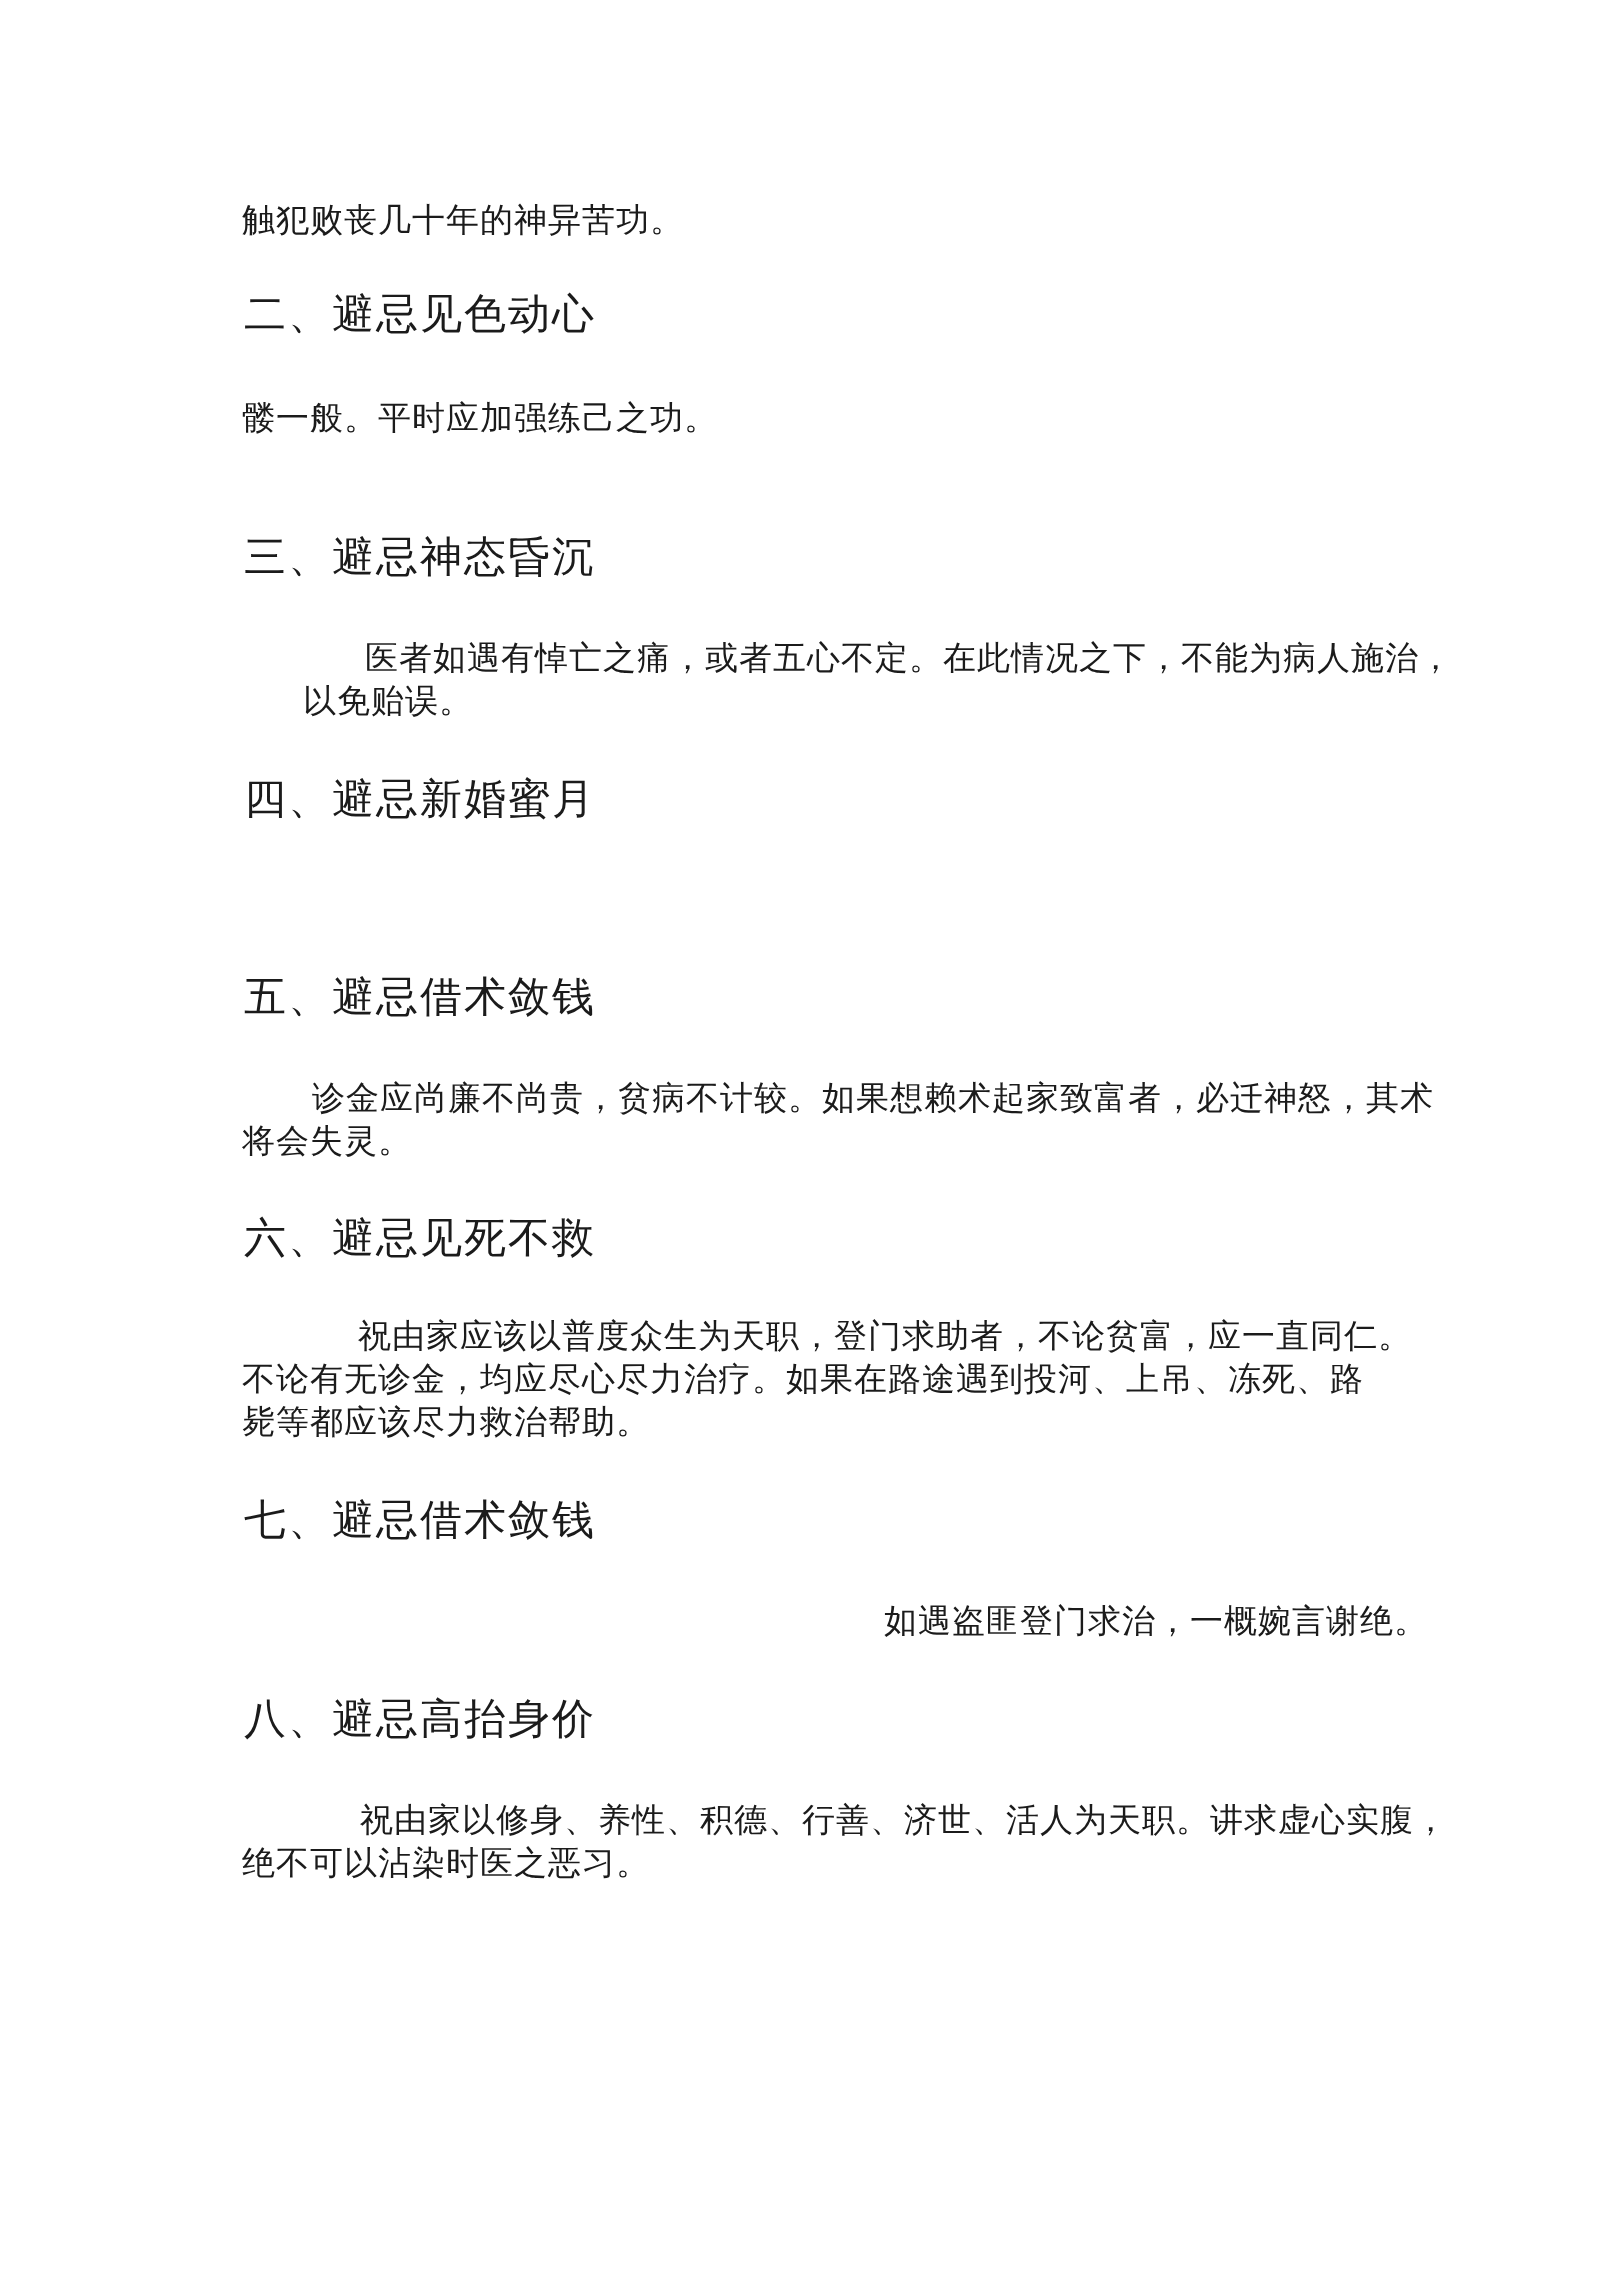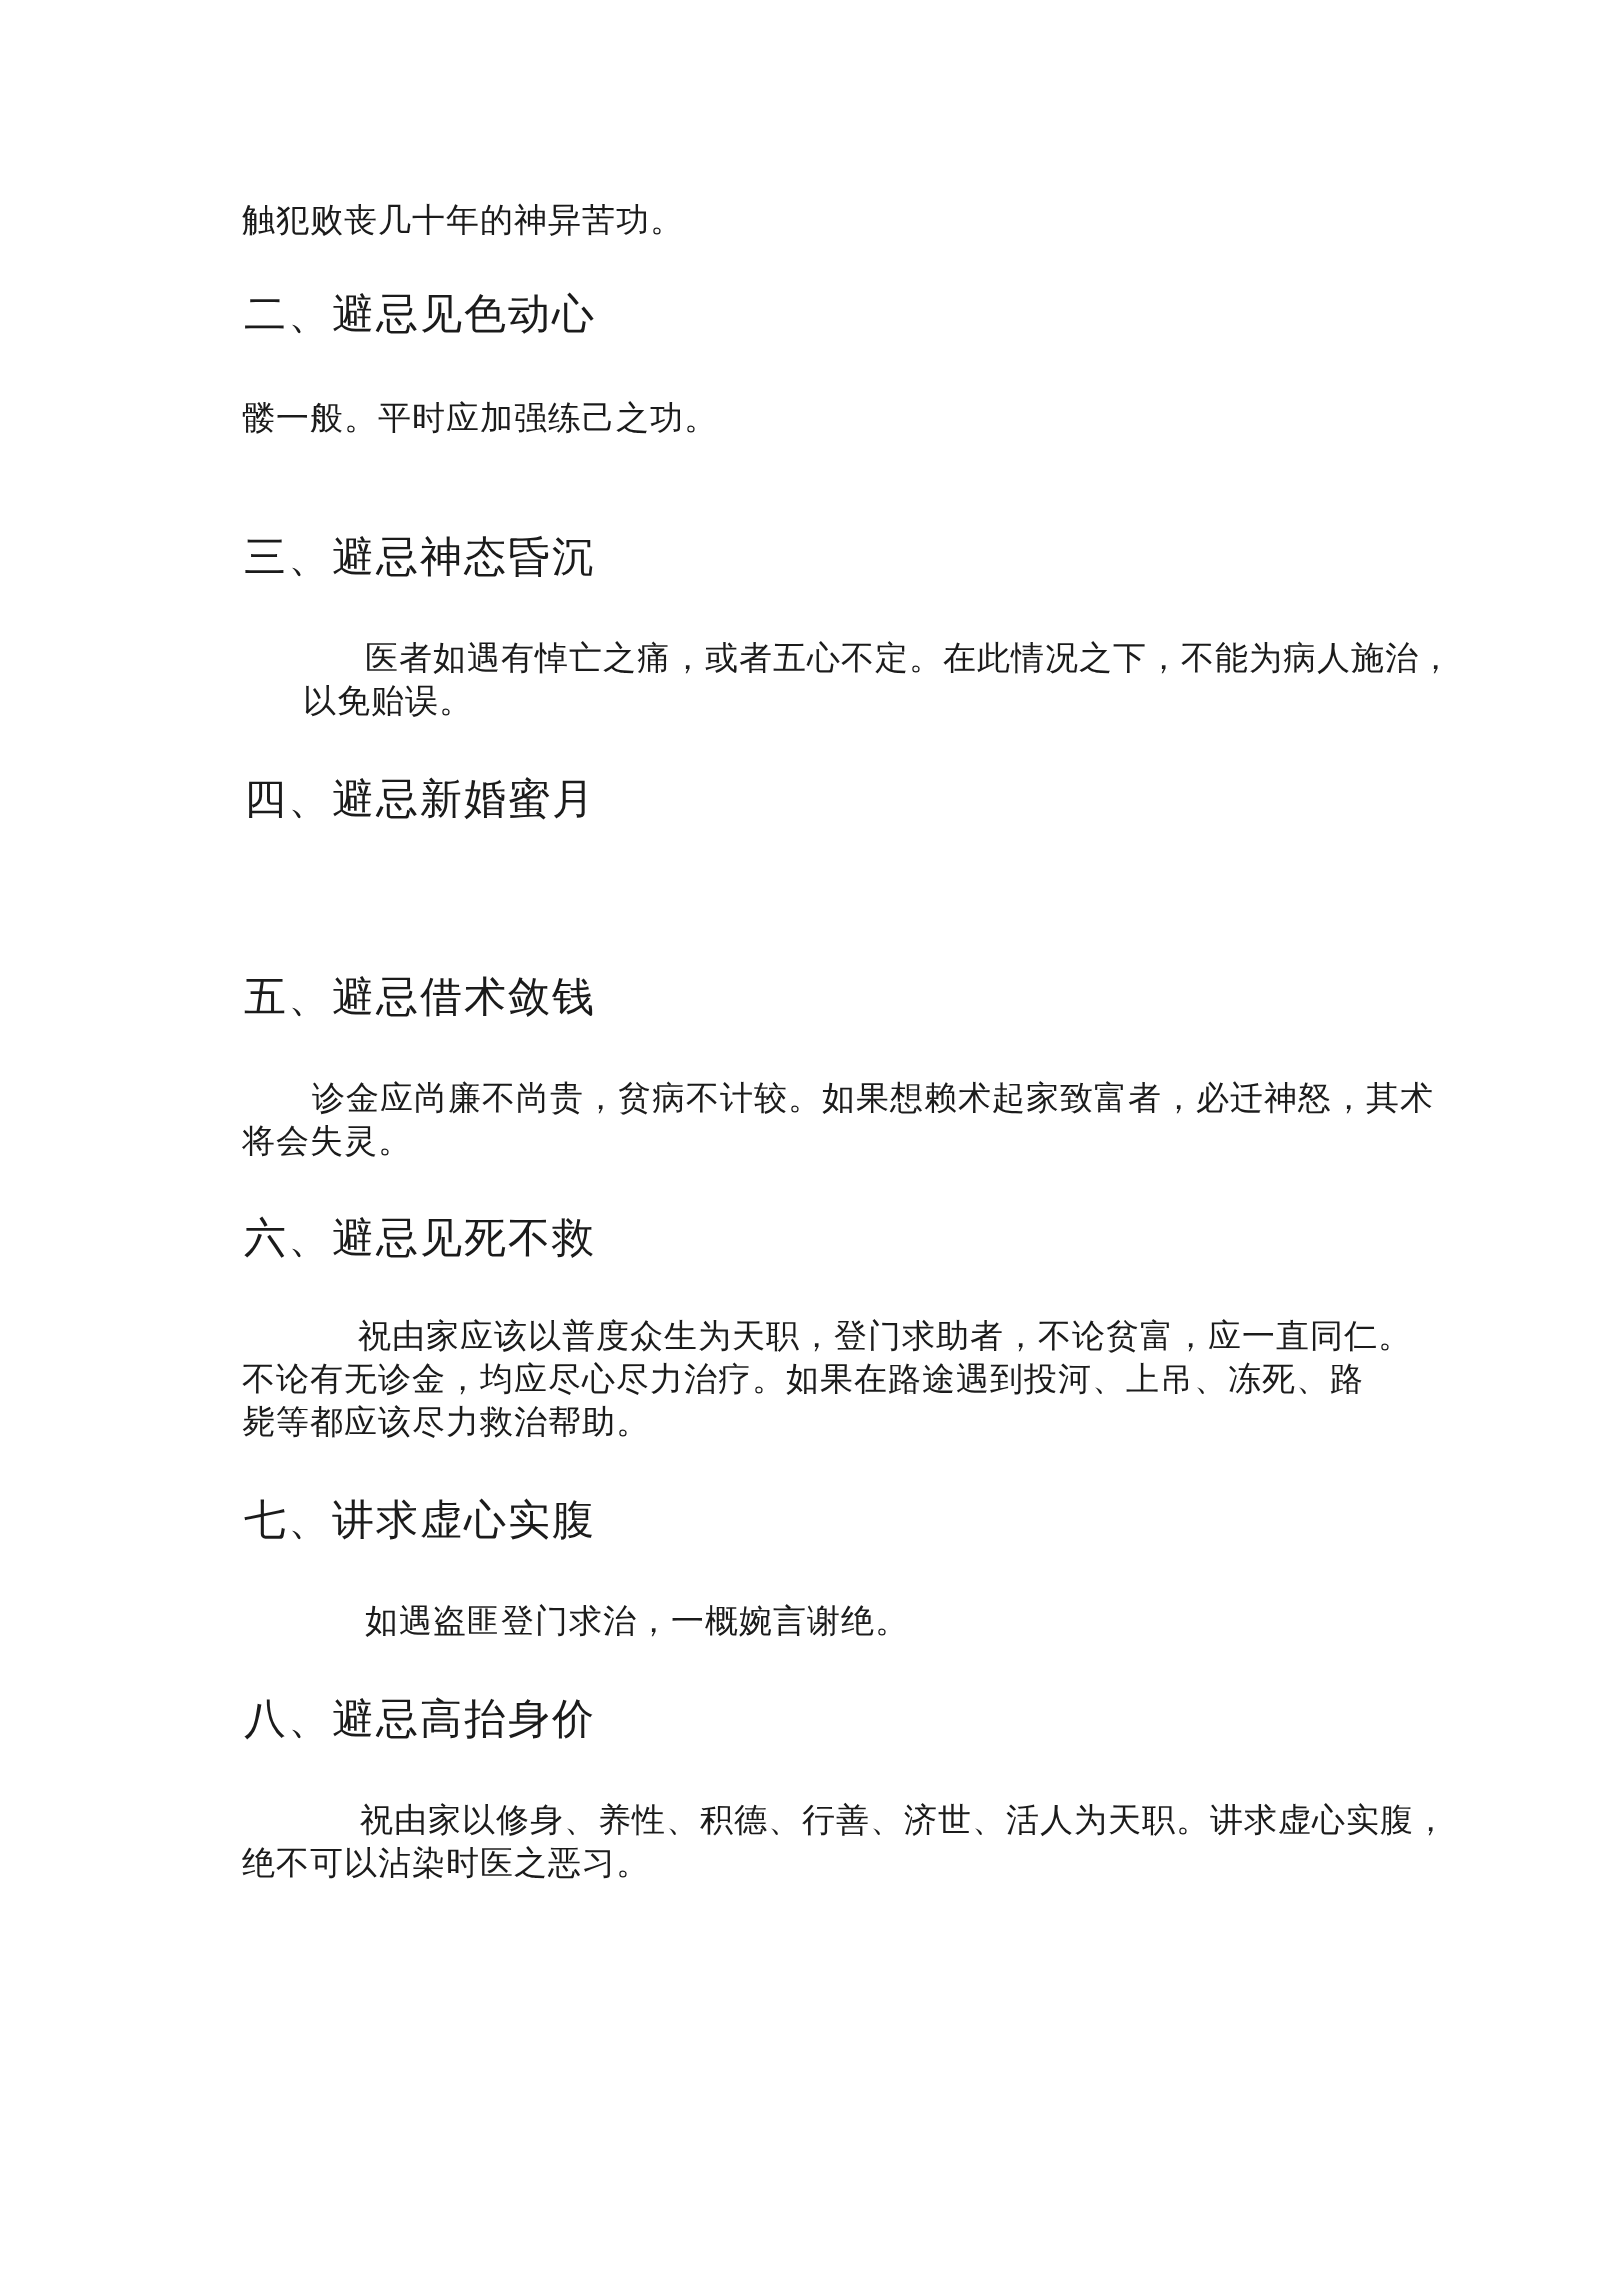--- a/index.html
+++ b/index.html
@@ -40,21 +40,21 @@
     line-height: 49px;
     font-size: 42px;
     font-weight: 400;
     letter-spacing: 2px;
     white-space: nowrap;
     color: var(--page-fg, #1b1b1b);
     font-family: "Liberation Serif", "DejaVu Serif", serif;
   }
   
   .ind-128 { text-indent: 125px; }
-  .ind-126 { text-indent: 123px; }
+  .ind-126 { text-indent: 123px; text-align: right; }
   .ind-120 { text-indent: 118px; }
   .ind-118 { text-indent: 116px; }
   .ind-71  { text-indent: 70px; }
   .ind-62  { text-indent: 61px; }
 </style>
 </head>
 <body>
 
 <div class="page" style="--page-bg: #ffffff; --page-fg: #1b1b1b;">
 
@@ -81,21 +81,21 @@
     <span class="ln">将会失灵。</span>
   </div>
 
   <h2 class="hd" style="top:1214px">六、避忌见死不救</h2>
   <div class="para" style="top:1315px">
     <span class="ln ind-118">祝由家应该以普度众生为天职，登门求助者，不论贫富，应一直同仁。</span>
     <span class="ln">不论有无诊金，均应尽心尽力治疗。如果在路途遇到投河、上吊、冻死、路</span>
     <span class="ln">毙等都应该尽力救治帮助。</span>
   </div>
 
-  <h2 class="hd" style="top:1496px">七、讲求虚心实腹</h2>
+  <h2 class="hd" style="top:1496px">七、避忌借术敛钱</h2>
   <div class="para" style="top:1600px">
     <span class="ln ind-126">如遇盗匪登门求治，一概婉言谢绝。</span>
   </div>
 
   <h2 class="hd" style="top:1695px">八、避忌高抬身价</h2>
   <div class="para" style="top:1799px">
     <span class="ln ind-120">祝由家以修身、养性、积德、行善、济世、活人为天职。讲求虚心实腹，</span>
     <span class="ln">绝不可以沾染时医之恶习。</span>
   </div>
 

